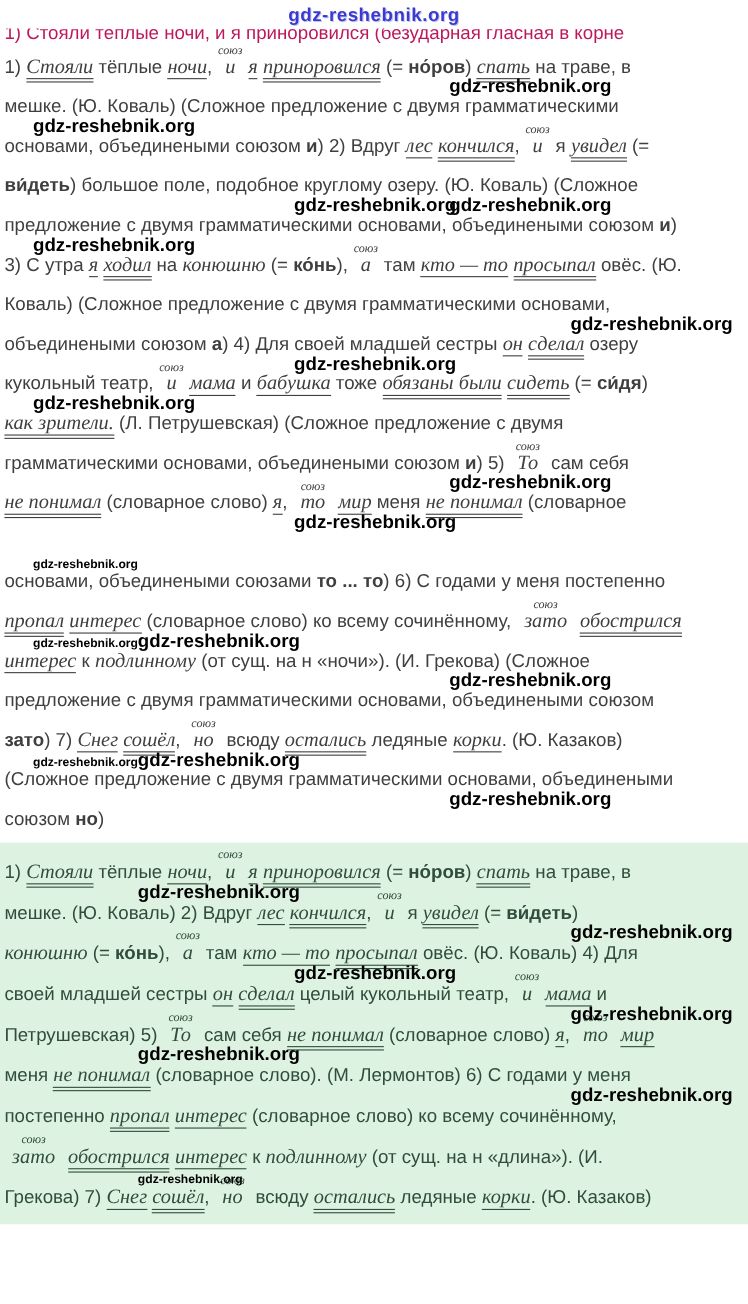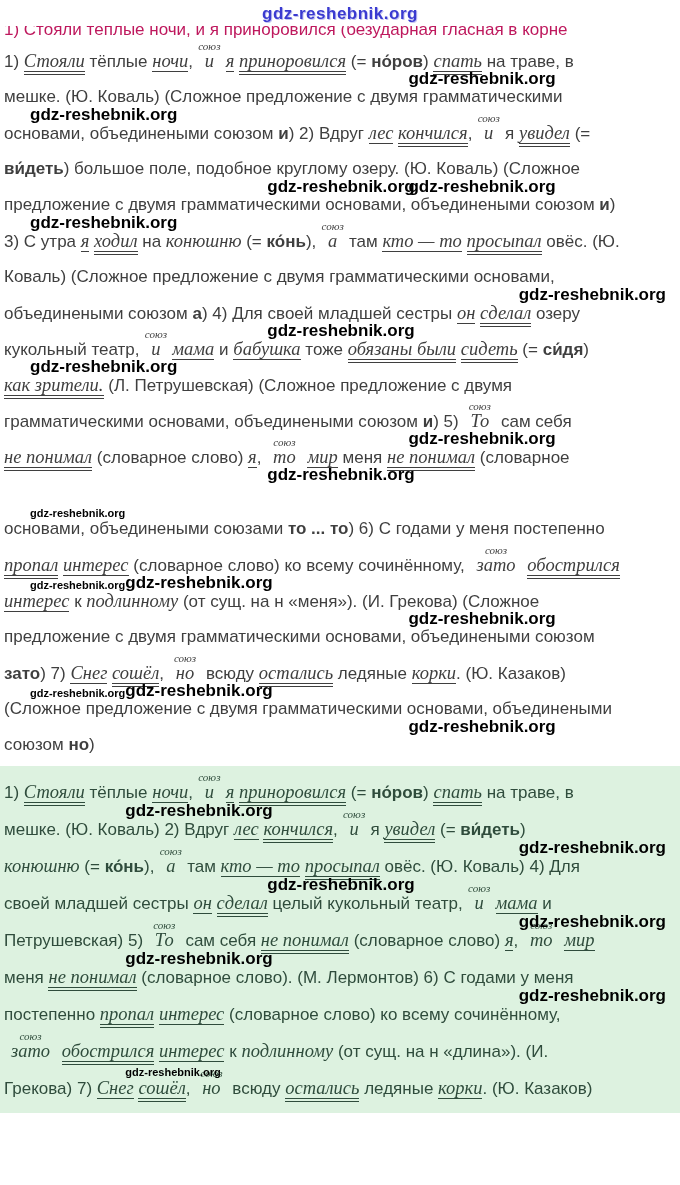--- a/index.html
+++ b/index.html
@@ -116,21 +116,21 @@
         <div class="line"><span class="tok-p">3) С утра </span><span class="tok-subj">я</span><span class="tok-p"> </span><span class="tok-pred">ходил</span><span class="tok-p"> на </span><span class="tok-it">конюшню</span><span class="tok-p"> (= </span><span class="tok-b">ко́нь</span><span class="tok-p">), </span><span class="cj"><span class="cj-label">союз</span><span class="cj-word">а</span></span><span class="tok-p"> там </span><span class="tok-subj">кто — то</span><span class="tok-p"> </span><span class="tok-pred">просыпал</span><span class="tok-p"> овёс. (Ю.</span></div>
         <div class="line"><span class="tok-p">Коваль) (Сложное предложение с двумя грамматическими основами,</span><div class="wm pos-right size-lg">gdz-reshebnik.org</div></div>
         <div class="line"><span class="tok-p">объединеными союзом </span><span class="tok-b">а</span><span class="tok-p">) 4) Для своей младшей сестры </span><span class="tok-subj">он</span><span class="tok-p"> </span><span class="tok-pred">сделал</span><span class="tok-p"> озеру</span><div class="wm pos-center size-lg">gdz-reshebnik.org</div></div>
         <div class="line"><span class="tok-p">кукольный театр, </span><span class="cj"><span class="cj-label">союз</span><span class="cj-word">и</span></span><span class="tok-p"> </span><span class="tok-subj">мама</span><span class="tok-p"> и </span><span class="tok-subj">бабушка</span><span class="tok-p"> тоже </span><span class="tok-pred">обязаны были</span><span class="tok-p"> </span><span class="tok-pred">сидеть</span><span class="tok-p"> (= </span><span class="tok-b">си́дя</span><span class="tok-p">)</span><div class="wm pos-left size-lg">gdz-reshebnik.org</div></div>
         <div class="line"><span class="tok-pred">как зрители.</span><span class="tok-p"> (Л. Петрушевская) (Сложное предложение с двумя</span></div>
         <div class="line"><span class="tok-p">грамматическими основами, объединеными союзом </span><span class="tok-b">и</span><span class="tok-p">) 5) </span><span class="cj"><span class="cj-label">союз</span><span class="cj-word">То</span></span><span class="tok-p"> сам себя</span><div class="wm pos-center-right size-lg">gdz-reshebnik.org</div></div>
         <div class="line"><span class="tok-pred">не понимал</span><span class="tok-p"> (словарное слово) </span><span class="tok-subj">я</span><span class="tok-p">, </span><span class="cj"><span class="cj-label">союз</span><span class="cj-word">то</span></span><span class="tok-p"> </span><span class="tok-subj">мир</span><span class="tok-p"> меня </span><span class="tok-pred">не понимал</span><span class="tok-p"> (словарное</span><div class="wm pos-center size-lg">gdz-reshebnik.org</div></div>
         <div class="line"><div class="wm pos-left size-sm">gdz-reshebnik.org</div></div>
         <div class="line"><span class="tok-p">основами, объединеными союзами </span><span class="tok-b">то ... то</span><span class="tok-p">) 6) С годами у меня постепенно</span></div>
         <div class="line"><span class="tok-pred">пропал</span><span class="tok-p"> </span><span class="tok-subj">интерес</span><span class="tok-p"> (словарное слово) ко всему сочинённому, </span><span class="cj"><span class="cj-label">союз</span><span class="cj-word">зато</span></span><span class="tok-p"> </span><span class="tok-pred">обострился</span><div class="wm pos-left size-sm">gdz-reshebnik.org</div><div class="wm pos-center-left size-lg">gdz-reshebnik.org</div></div>
-        <div class="line"><span class="tok-subj">интерес</span><span class="tok-p"> к </span><span class="tok-it">подлинному</span><span class="tok-p"> (от сущ. на н «меня»). (И. Грекова) (Сложное</span><div class="wm pos-center-right size-lg">gdz-reshebnik.org</div></div>
+        <div class="line"><span class="tok-subj">интерес</span><span class="tok-p"> к </span><span class="tok-it">подлинному</span><span class="tok-p"> (от сущ. на н «ночи»). (И. Грекова) (Сложное</span><div class="wm pos-center-right size-lg">gdz-reshebnik.org</div></div>
         <div class="line"><span class="tok-p">предложение с двумя грамматическими основами, объединеными союзом</span></div>
         <div class="line"><span class="tok-b">зато</span><span class="tok-p">) 7) </span><span class="tok-subj">Снег</span><span class="tok-p"> </span><span class="tok-pred">сошёл</span><span class="tok-p">, </span><span class="cj"><span class="cj-label">союз</span><span class="cj-word">но</span></span><span class="tok-p"> всюду </span><span class="tok-pred">остались</span><span class="tok-p"> ледяные </span><span class="tok-subj">корки</span><span class="tok-p">. (Ю. Казаков)</span><div class="wm pos-left size-sm">gdz-reshebnik.org</div><div class="wm pos-center-left size-lg">gdz-reshebnik.org</div></div>
         <div class="line"><span class="tok-p">(Сложное предложение с двумя грамматическими основами, объединеными</span><div class="wm pos-center-right size-lg">gdz-reshebnik.org</div></div>
         <div class="line"><span class="tok-p">союзом </span><span class="tok-b">но</span><span class="tok-p">)</span></div>
       </div>
       <div class="section green">
         <div class="line"><span class="tok-p">1) </span><span class="tok-pred">Стояли</span><span class="tok-p"> тёплые </span><span class="tok-subj">ночи</span><span class="tok-p">, </span><span class="cj"><span class="cj-label">союз</span><span class="cj-word">и</span></span><span class="tok-p"> </span><span class="tok-subj">я</span><span class="tok-p"> </span><span class="tok-pred">приноровился</span><span class="tok-p"> (= </span><span class="tok-b">но́ров</span><span class="tok-p">) </span><span class="tok-pred">спать</span><span class="tok-p"> на траве, в</span><div class="wm pos-center-left size-lg">gdz-reshebnik.org</div></div>
         <div class="line"><span class="tok-p">мешке. (Ю. Коваль) 2) Вдруг </span><span class="tok-subj">лес</span><span class="tok-p"> </span><span class="tok-pred">кончился</span><span class="tok-p">, </span><span class="cj"><span class="cj-label">союз</span><span class="cj-word">и</span></span><span class="tok-p"> я </span><span class="tok-pred">увидел</span><span class="tok-p"> (= </span><span class="tok-b">ви́деть</span><span class="tok-p">)</span><div class="wm pos-right size-lg">gdz-reshebnik.org</div></div>
         <div class="line"><span class="tok-it">конюшню</span><span class="tok-p"> (= </span><span class="tok-b">ко́нь</span><span class="tok-p">), </span><span class="cj"><span class="cj-label">союз</span><span class="cj-word">а</span></span><span class="tok-p"> там </span><span class="tok-subj">кто — то</span><span class="tok-p"> </span><span class="tok-pred">просыпал</span><span class="tok-p"> овёс. (Ю. Коваль) 4) Для</span><div class="wm pos-center size-lg">gdz-reshebnik.org</div></div>
         <div class="line"><span class="tok-p">своей младшей сестры </span><span class="tok-subj">он</span><span class="tok-p"> </span><span class="tok-pred">сделал</span><span class="tok-p"> целый кукольный театр, </span><span class="cj"><span class="cj-label">союз</span><span class="cj-word">и</span></span><span class="tok-p"> </span><span class="tok-subj">мама</span><span class="tok-p"> и</span><div class="wm pos-right size-lg">gdz-reshebnik.org</div></div>

